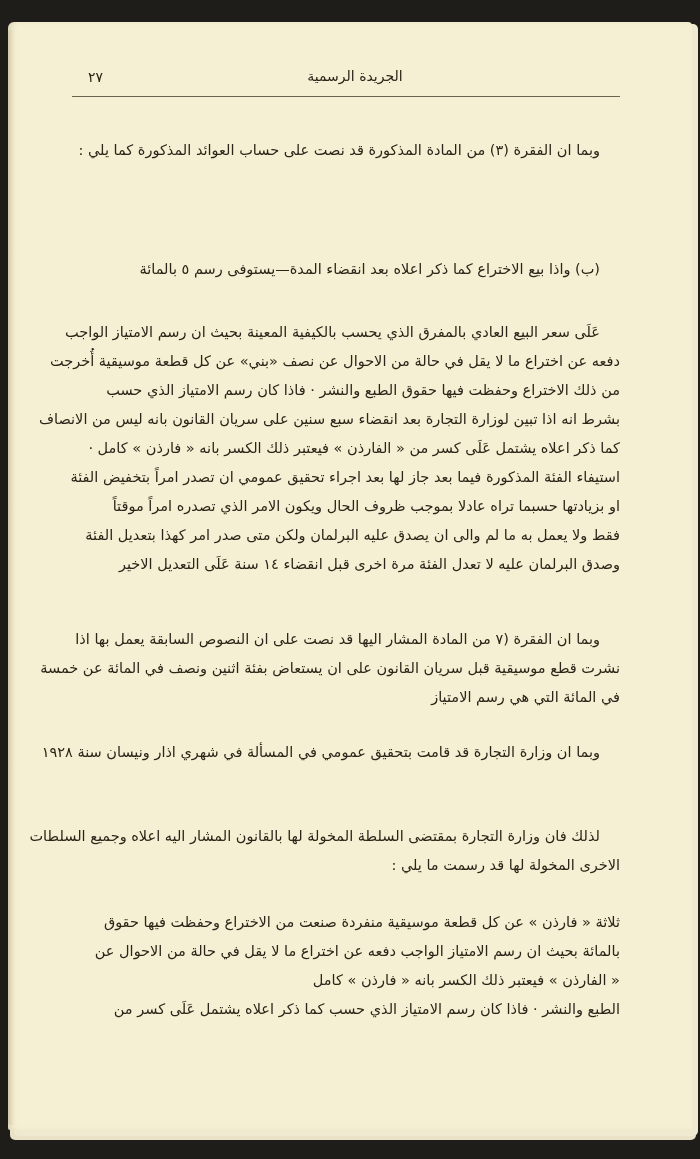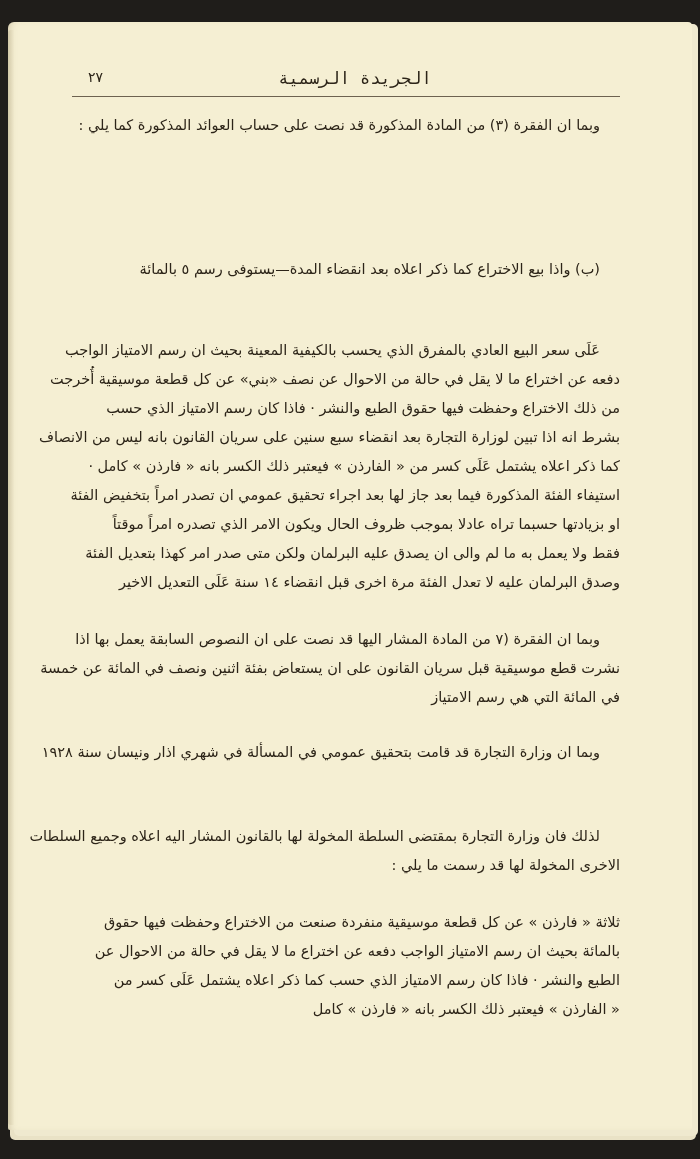--- a/index.html
+++ b/index.html
@@ -65,22 +65,21 @@
       left: 70px;
       width: 570px;
       height: 24px;
     }
     .header-title {
       position: absolute;
       left: 0;
       right: 0;
       top: 0;
       text-align: center;
-      font-size: 17px;
-      font-family: Liberation Mono, monospace;
+      font-size: 14px;
     }
     .page-number {
       position: absolute;
       left: 18px;
       top: 1px;
       font-size: 14px;
       direction: ltr;
     }
     .header-rule {
       position: absolute;
@@ -113,30 +112,30 @@
   <div class="page"></div>
   <div class="page-left-edge"></div>
 
   <div class="header text">
     <div class="header-title">الجريدة الرسمية</div>
     <div class="page-number">٢٧</div>
   </div>
   <div class="header-rule"></div>
 
   <div class="para text" style="top:111px;">
-    <span class="line" style="padding-right:20px;">وبما ان الفقرة (٣) من المادة المذكورة قد نصت على حساب العوائد المذكورة كما يلي :</span>
+    <span class="line" style="padding-right:20px;margin-top:25px;">وبما ان الفقرة (٣) من المادة المذكورة قد نصت على حساب العوائد المذكورة كما يلي :</span>
   </div>
 
 
   <div class="para text" style="top:255px;">
     <span class="line" style="padding-right:20px;">(ب)  واذا بيع الاختراع كما ذكر اعلاه بعد انقضاء المدة—يستوفى رسم ٥ بالمائة</span>
   </div>
 
   <div class="para text" style="top:318px;">
-    <span class="line" style="padding-right:20px;margin-top:18px;">عَلَى سعر البيع العادي بالمفرق الذي يحسب بالكيفية المعينة بحيث ان رسم الامتياز الواجب</span>
+    <span class="line" style="padding-right:20px;">عَلَى سعر البيع العادي بالمفرق الذي يحسب بالكيفية المعينة بحيث ان رسم الامتياز الواجب</span>
     <span class="line">دفعه عن اختراع ما لا يقل في حالة من الاحوال عن نصف «بني» عن كل قطعة موسيقية أُخرجت</span>
     <span class="line">من ذلك الاختراع وحفظت فيها حقوق الطبع والنشر · فاذا كان رسم الامتياز الذي حسب</span>
     <span class="line">بشرط انه اذا تبين لوزارة التجارة بعد انقضاء سبع سنين على سريان القانون بانه ليس من الانصاف</span>
     <span class="line">كما ذكر اعلاه يشتمل عَلَى كسر من « الفارذن » فيعتبر ذلك الكسر بانه « فارذن » كامل ·</span>
     <span class="line">استيفاء الفئة المذكورة فيما بعد جاز لها بعد اجراء تحقيق عمومي ان تصدر امراً بتخفيض الفئة</span>
     <span class="line">او بزيادتها حسبما تراه عادلا بموجب ظروف الحال ويكون الامر الذي تصدره امراً موقتاً</span>
     <span class="line">فقط ولا يعمل به ما لم والى ان يصدق عليه البرلمان ولكن متى صدر امر كهذا بتعديل الفئة</span>
     <span class="line">وصدق البرلمان عليه لا تعدل الفئة مرة اخرى قبل انقضاء ١٤ سنة عَلَى التعديل الاخير</span>
   </div>
 
@@ -151,16 +150,16 @@
   </div>
 
   <div class="para text" style="top:822px;">
     <span class="line" style="padding-right:20px;">لذلك فان وزارة التجارة بمقتضى السلطة المخولة لها بالقانون المشار اليه اعلاه وجميع السلطات</span>
     <span class="line">الاخرى المخولة لها قد رسمت ما يلي :</span>
   </div>
 
   <div class="para text" style="top:908px;">
     <span class="line">ثلاثة « فارذن » عن كل قطعة موسيقية منفردة صنعت من الاختراع وحفظت فيها حقوق</span>
     <span class="line">بالمائة بحيث ان رسم الامتياز الواجب دفعه عن اختراع ما لا يقل في حالة من الاحوال عن</span>
+    <span class="line">« الفارذن » فيعتبر ذلك الكسر بانه « فارذن » كامل</span>
     <span class="line">الطبع والنشر · فاذا كان رسم الامتياز الذي حسب كما ذكر اعلاه يشتمل عَلَى كسر من</span>
-    <span class="line">« الفارذن » فيعتبر ذلك الكسر بانه « فارذن » كامل</span>
   </div>
 </div>
 
 </body></html>

